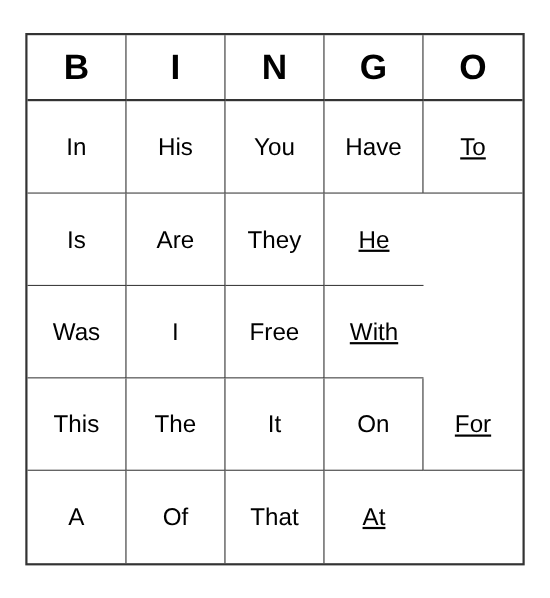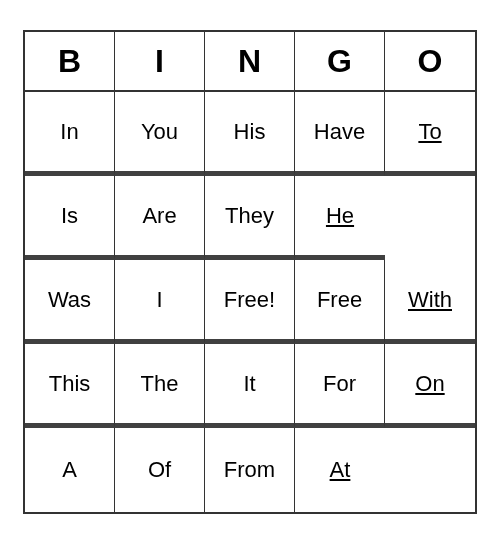--- a/index.html
+++ b/index.html
@@ -45,21 +45,21 @@
       display: flex;
     }
     .bingo-cell {
       width: 90px;
       height: 84px;
       display: flex;
       align-items: center;
       justify-content: center;
       font-size: 22px;
       border-right: 1px solid #333;
-      border-bottom: 5px solid #404040;
+      border-bottom: 1px solid #404040;
     }
     .bingo-cell:last-child {
       border-right: none;
       text-decoration: underline;
     }
     .bingo-row:last-child .bingo-cell {
       border-bottom: none;
     }
   </style>
 </head>
@@ -69,45 +69,44 @@
   <div class="bingo-header">
   <div class="header-cell">B</div>
       <div class="header-cell">I</div>
       <div class="header-cell">N</div>
       <div class="header-cell">G</div>
       <div class="header-cell">O</div>
     </div>
   <div class="bingo-body">
   <div class="bingo-row">
         <div class="bingo-cell">In</div>
+        <div class="bingo-cell">His</div>
         <div class="bingo-cell">You</div>
-        <div class="bingo-cell">His</div>
         <div class="bingo-cell">Have</div>
         <div class="bingo-cell">To</div>
       </div>
       <div class="bingo-row">
         <div class="bingo-cell">Is</div>
         <div class="bingo-cell">Are</div>
         <div class="bingo-cell">They</div>
         <div class="bingo-cell">He</div>
       </div>
       <div class="bingo-row">
         <div class="bingo-cell">Was</div>
         <div class="bingo-cell">I</div>
-        <div class="bingo-cell">Free!</div>
         <div class="bingo-cell">Free</div>
         <div class="bingo-cell">With</div>
       </div>
       <div class="bingo-row">
         <div class="bingo-cell">This</div>
         <div class="bingo-cell">The</div>
         <div class="bingo-cell">It</div>
+        <div class="bingo-cell">On</div>
         <div class="bingo-cell">For</div>
-        <div class="bingo-cell">On</div>
       </div>
       <div class="bingo-row">
         <div class="bingo-cell">A</div>
         <div class="bingo-cell">Of</div>
-        <div class="bingo-cell">From</div>
+        <div class="bingo-cell">That</div>
         <div class="bingo-cell">At</div>
       </div>
     </div>
 </div>
 
 </body></html>

